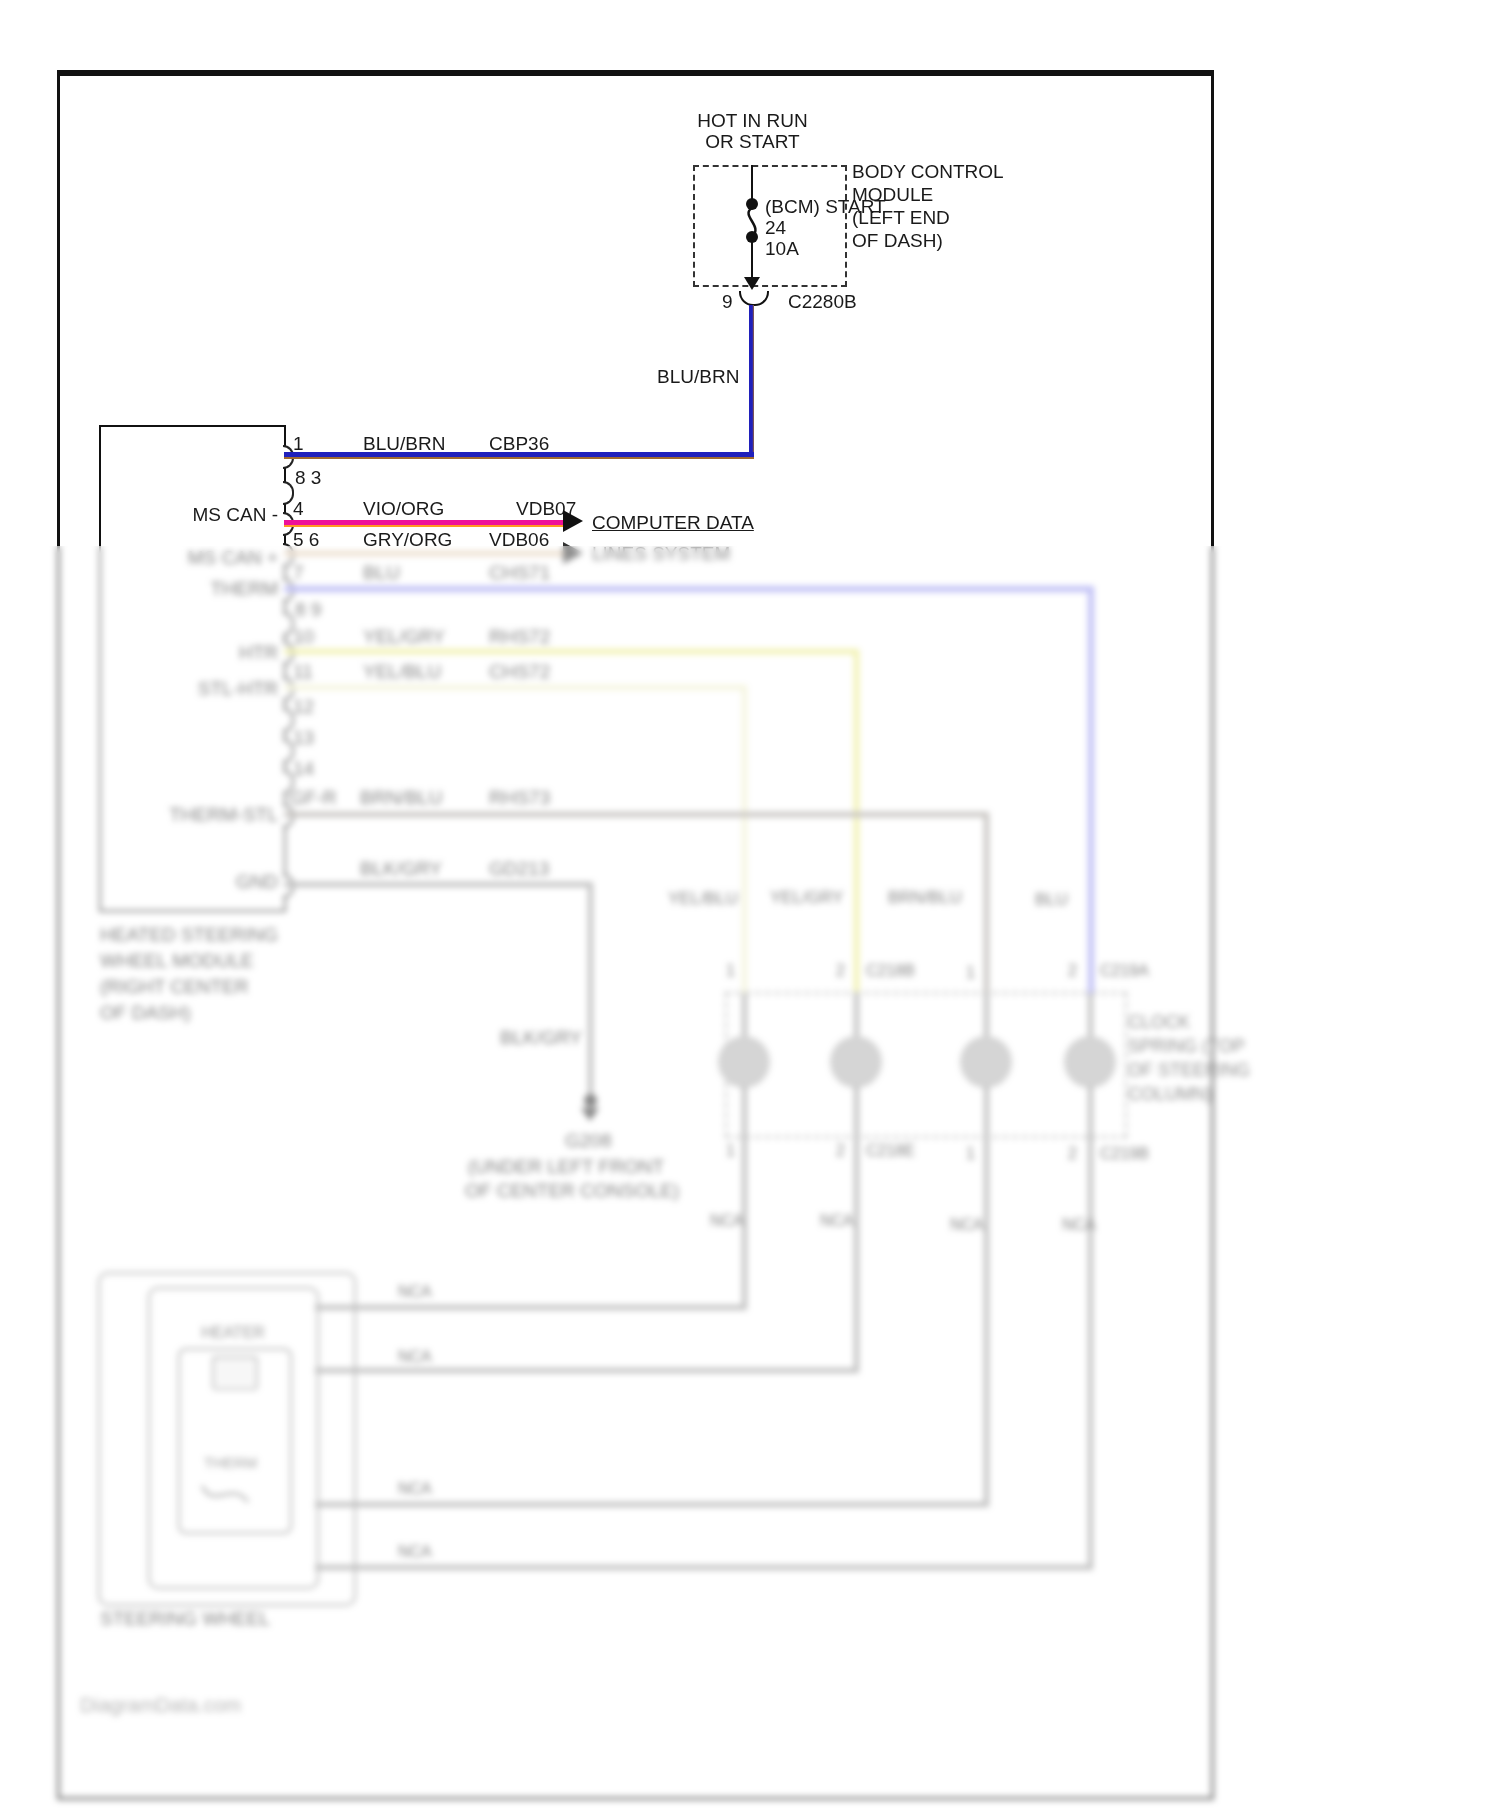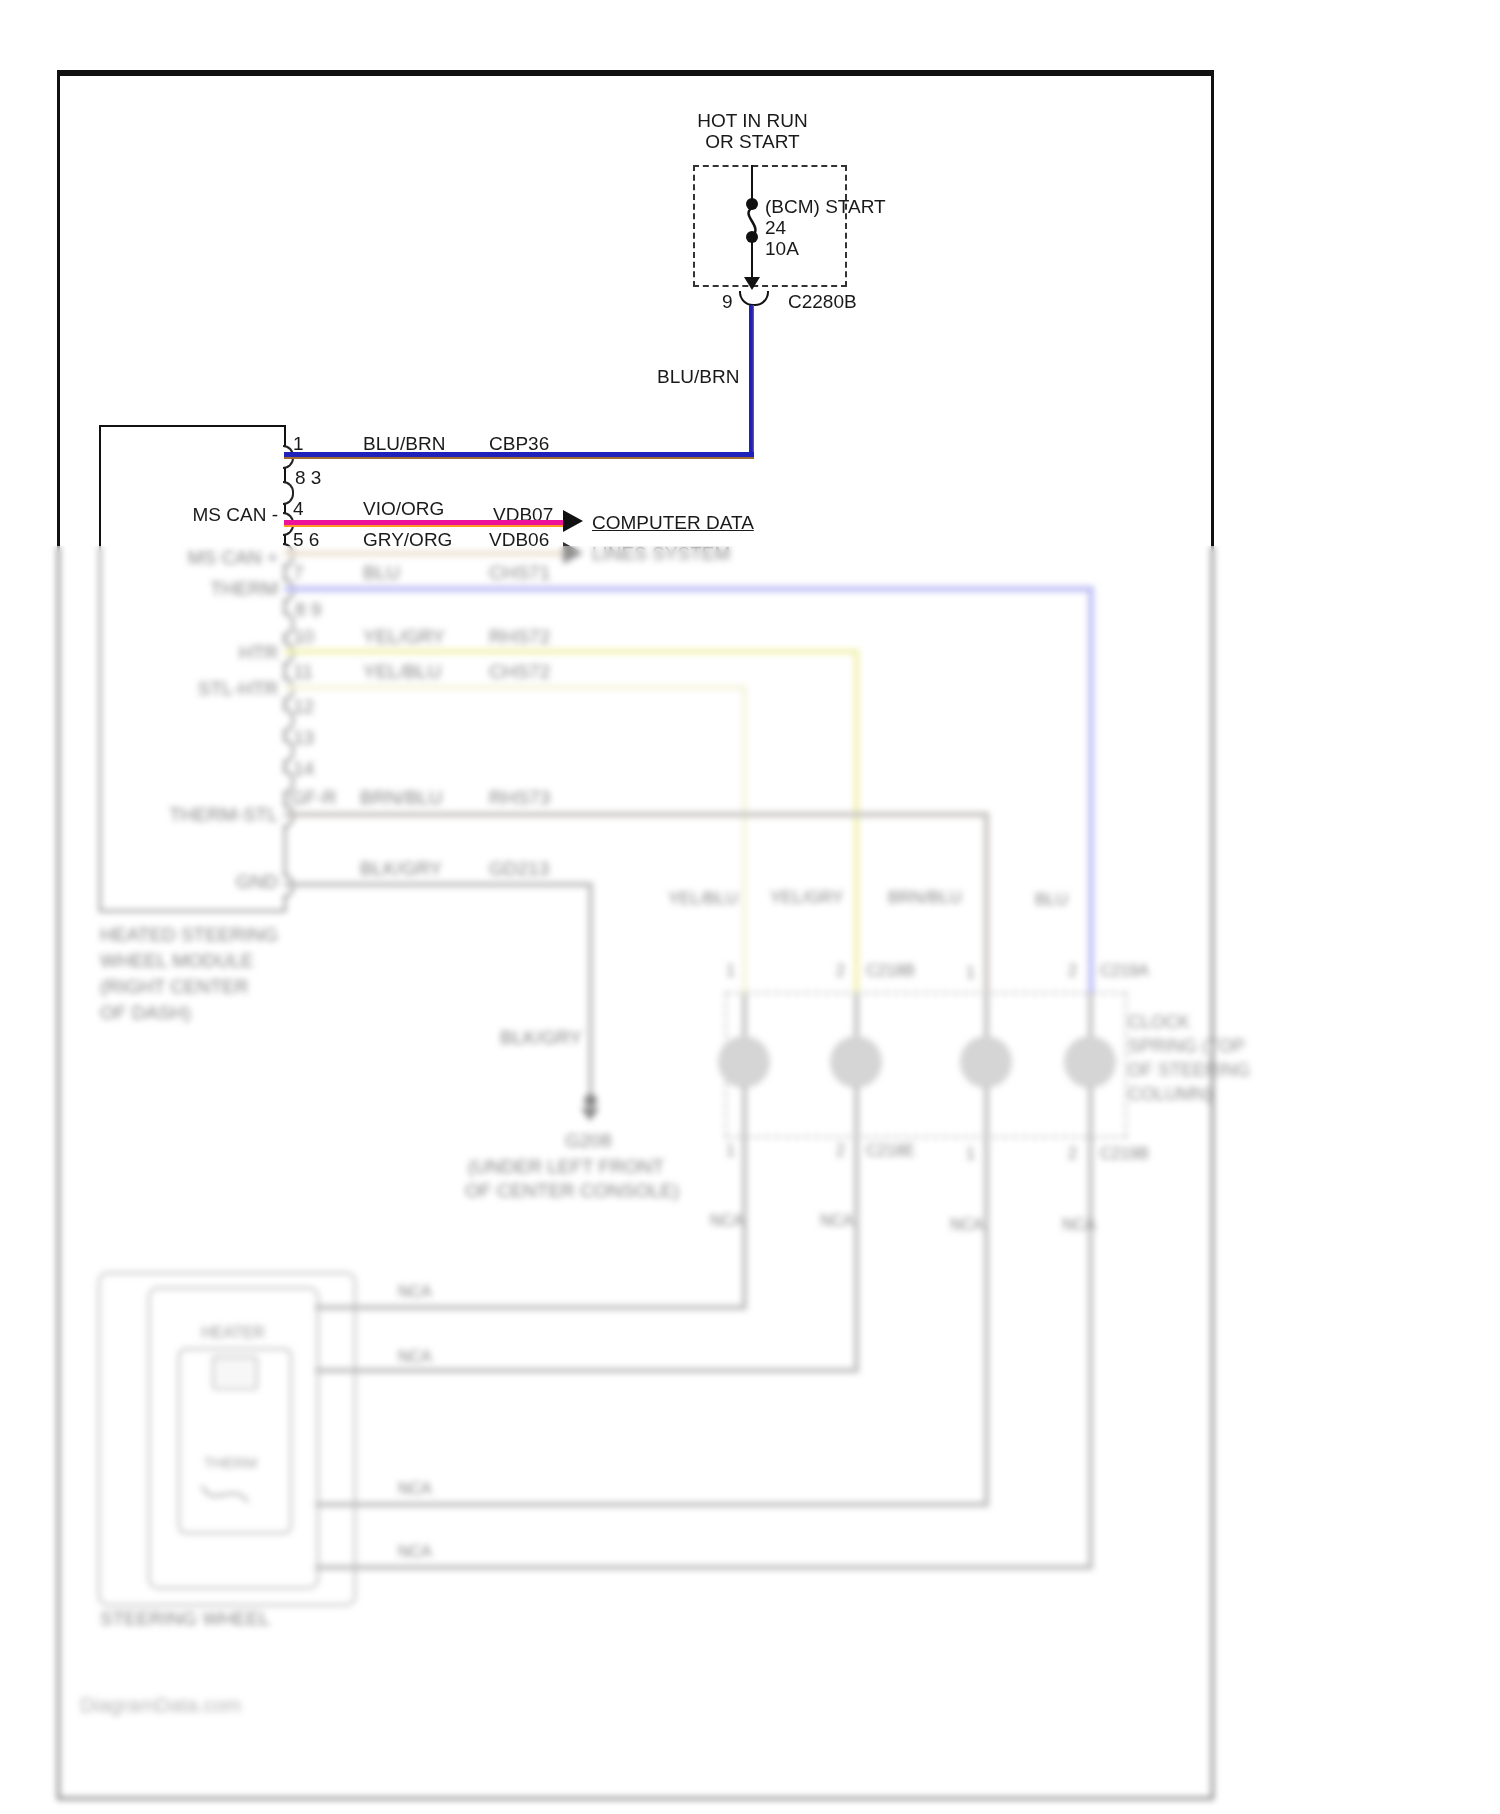--- a/index.html
+++ b/index.html
@@ -46,20 +46,26 @@
   <div style="position:absolute;left:746px;top:231px;width:12px;height:12px;border-radius:50%;background:#111;"></div>
   <div class="w" style="left:751px;top:242px;width:2px;height:36px;background:#111;"></div>
   <div class="tri-d" style="left:744px;top:277px;"></div>
 
   <div class="t" style="left:765px;top:196px;">
     <div>(BCM) START</div>
     <div>24</div>
     <div>10A</div>
   </div>
 
+  <div class="t" style="left:852px;top:160px;line-height:23px;">
+    <div>BODY CONTROL</div>
+    <div>MODULE</div>
+    <div>(LEFT END</div>
+    <div>OF DASH)</div>
+  </div>
 
   <div style="position:absolute;left:739px;top:291px;width:26px;height:13px;border:2px solid #111;border-top:none;border-radius:0 0 14px 14px;background:#fff;"></div>
   <div class="t" style="left:722px;top:291px;">9</div>
   <div class="t" style="left:788px;top:291px;">C2280B</div>
 
   <div style="position:absolute;left:749px;top:305px;width:5px;height:150px;background:linear-gradient(to right,#2020bb 65%,#a06a30);"></div>
   <div class="t" style="left:657px;top:366px;">BLU/BRN</div>
 
   <div style="position:absolute;left:99px;top:425px;width:183px;height:483px;border:2px solid #111;"></div>
 
@@ -69,21 +75,21 @@
   <div class="t" style="left:489px;top:433px;">CBP36</div>
   <div class="w" style="left:284px;top:452px;width:470px;height:5px;background:#2020bb;border-bottom:2px solid #a06a30;"></div>
 
   <div class="arc" style="left:283px;top:481px;"></div>
   <div class="t" style="left:295px;top:467px;">8 3</div>
 
   <div class="arc" style="left:283px;top:512px;"></div>
   <div class="t" style="left:293px;top:498px;">4</div>
   <div class="t tr" style="left:150px;top:504px;">MS CAN -</div>
   <div class="t" style="left:363px;top:498px;">VIO/ORG</div>
-  <div class="t" style="left:493px;top:498px;margin-top:6px;">VDB07</div>
+  <div class="t" style="left:516px;top:498px;">VDB07</div>
   <div class="w" style="left:284px;top:520px;width:279px;height:5px;background:#ee1199;border-bottom:2px solid #ff9922;"></div>
   <div class="tri-r" style="left:563px;top:510px;"></div>
   <div class="t" style="left:592px;top:512px;text-decoration:underline;">COMPUTER DATA</div>
 
   <div class="arc" style="left:283px;top:543px;"></div>
   <div class="t" style="left:293px;top:529px;">5 6</div>
   <div class="t tr" style="left:150px;top:547px;">MS CAN +</div>
   <div class="t" style="left:363px;top:529px;">GRY/ORG</div>
   <div class="t" style="left:489px;top:529px;">VDB06</div>
   <div class="w" style="left:284px;top:551px;width:279px;height:5px;background:#dcc3a4;"></div>

